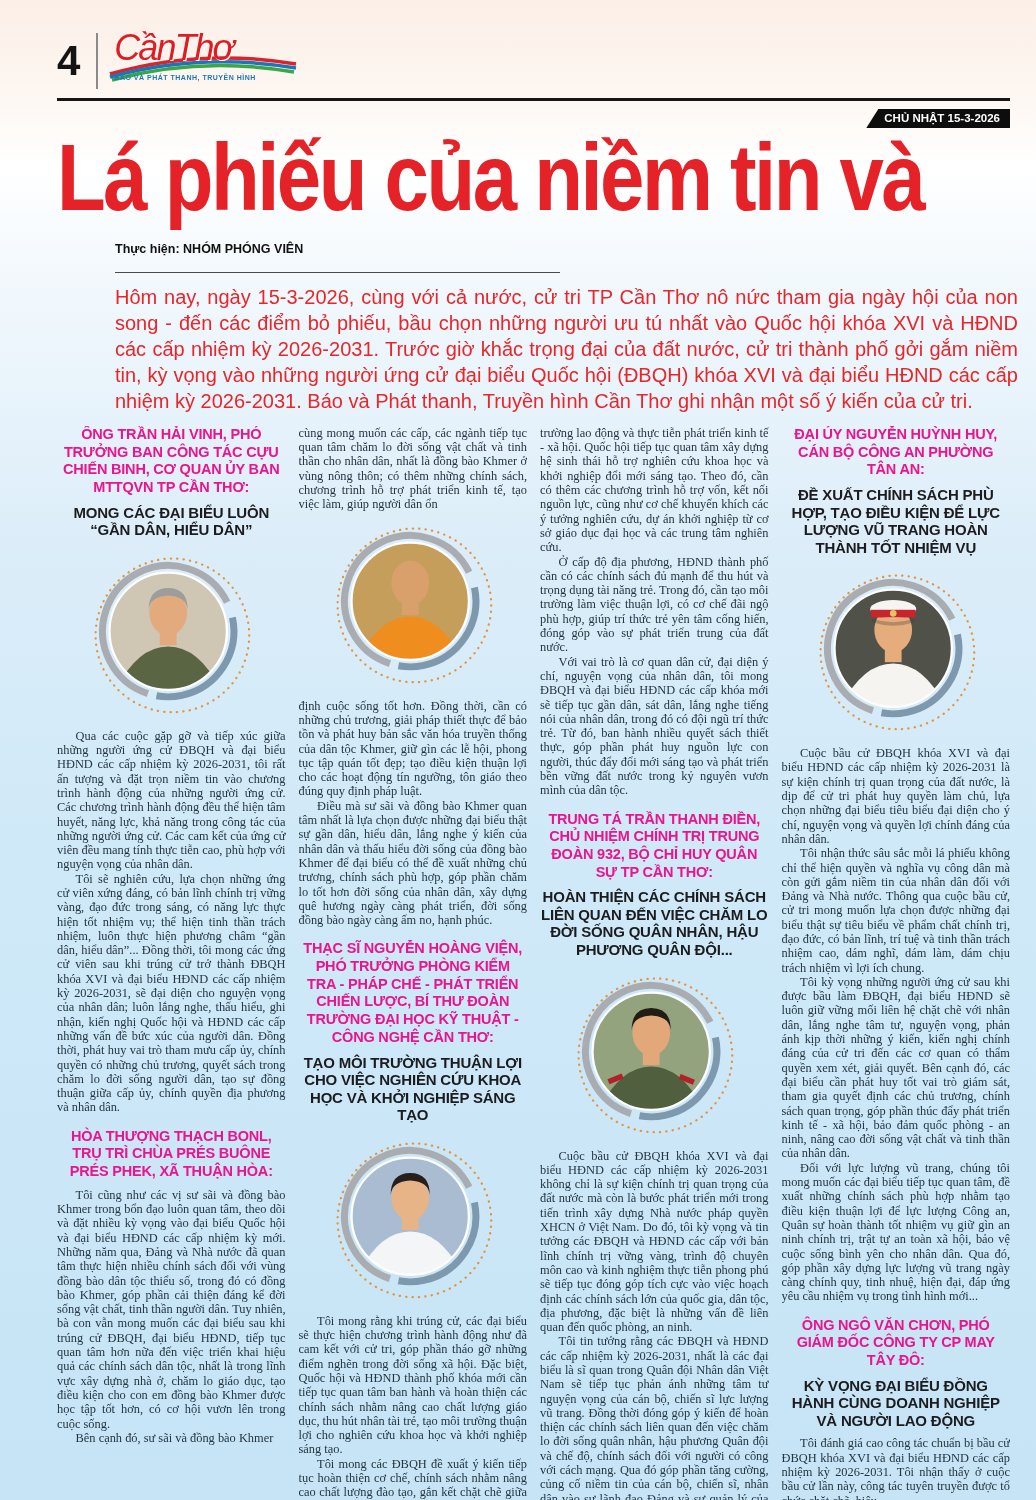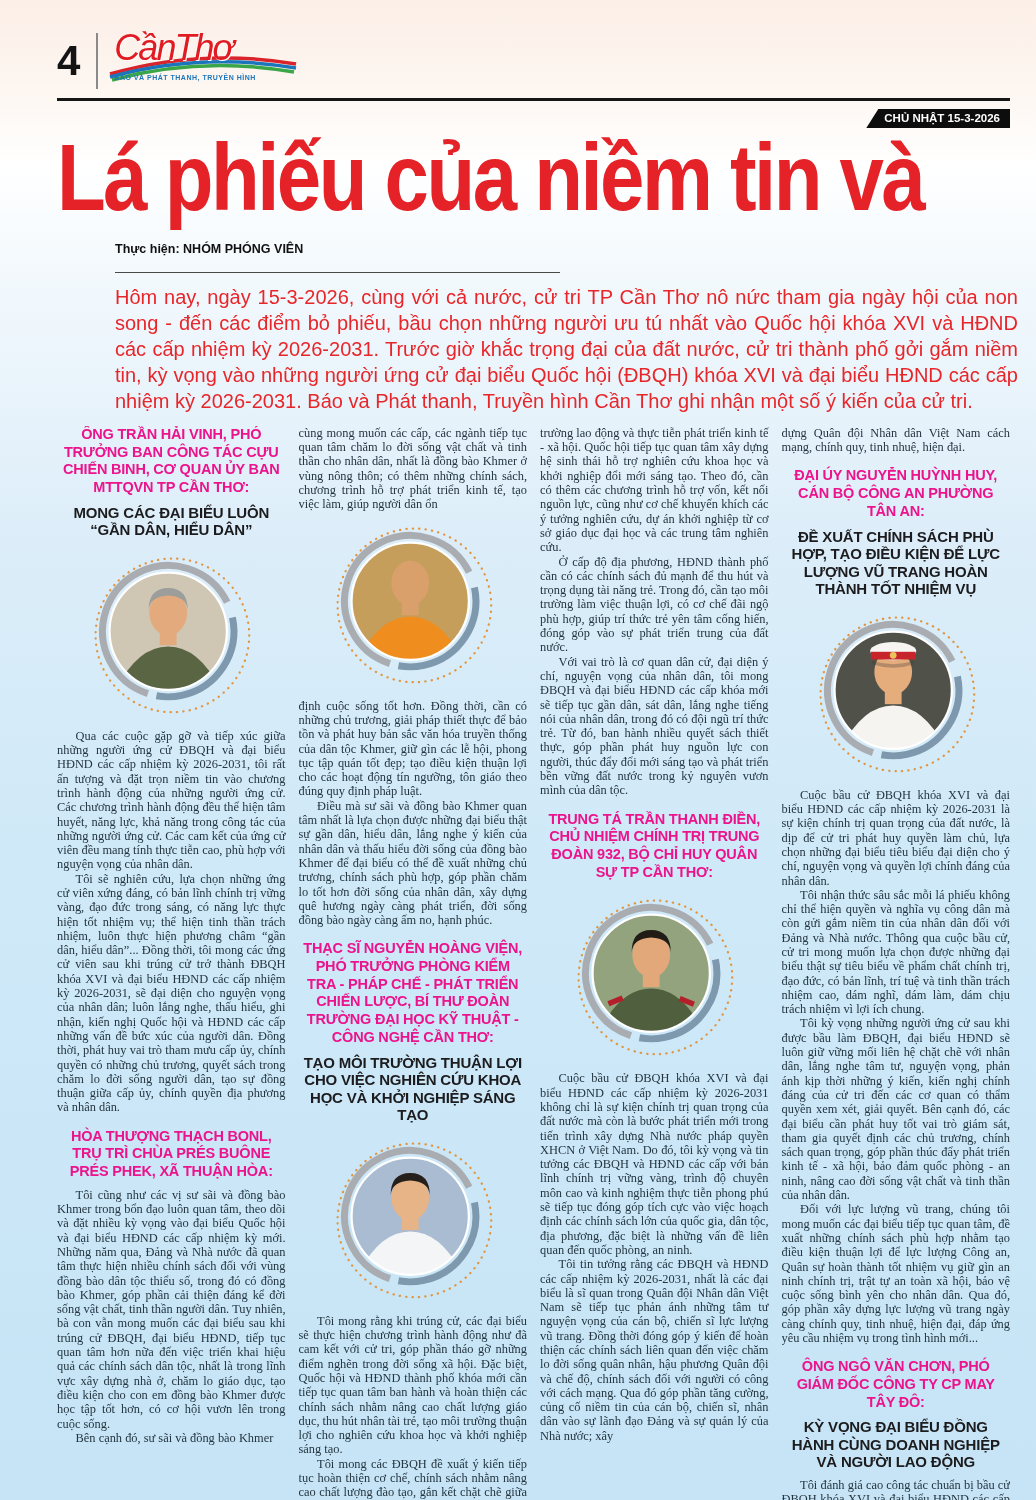--- a/index.html
+++ b/index.html
@@ -155,20 +155,21 @@
   </svg>
         </div>
         <p>Tôi mong rằng khi trúng cử, các đại biểu sẽ thực hiện chương trình hành động như đã cam kết với cử tri, góp phần tháo gỡ những điểm nghẽn trong đời sống xã hội. Đặc biệt, Quốc hội và HĐND thành phố khóa mới cần tiếp tục quan tâm ban hành và hoàn thiện các chính sách nhằm nâng cao chất lượng giáo dục, thu hút nhân tài trẻ, tạo môi trường thuận lợi cho nghiên cứu khoa học và khởi nghiệp sáng tạo.</p>
         <p>Tôi mong các ĐBQH đề xuất ý kiến tiếp tục hoàn thiện cơ chế, chính sách nhằm nâng cao chất lượng đào tạo, gắn kết chặt chẽ giữa nhà trường với nhu cầu của thị</p>
       </div>
       <div class="col">
         <p class="noindent">trường lao động và thực tiễn phát triển kinh tế - xã hội. Quốc hội tiếp tục quan tâm xây dựng hệ sinh thái hỗ trợ nghiên cứu khoa học và khởi nghiệp đổi mới sáng tạo. Theo đó, cần có thêm các chương trình hỗ trợ vốn, kết nối nguồn lực, cũng như cơ chế khuyến khích các ý tưởng nghiên cứu, dự án khởi nghiệp từ cơ sở giáo dục đại học và các trung tâm nghiên cứu.</p>
         <p>Ở cấp độ địa phương, HĐND thành phố cần có các chính sách đủ mạnh để thu hút và trọng dụng tài năng trẻ. Trong đó, cần tạo môi trường làm việc thuận lợi, có cơ chế đãi ngộ phù hợp, giúp trí thức trẻ yên tâm cống hiến, đóng góp vào sự phát triển trung của đất nước.</p>
         <p>Với vai trò là cơ quan dân cử, đại diện ý chí, nguyện vọng của nhân dân, tôi mong ĐBQH và đại biểu HĐND các cấp khóa mới sẽ tiếp tục gần dân, sát dân, lắng nghe tiếng nói của nhân dân, trong đó có đội ngũ trí thức trẻ. Từ đó, ban hành nhiều quyết sách thiết thực, góp phần phát huy nguồn lực con người, thúc đẩy đổi mới sáng tạo và phát triển bền vững đất nước trong kỷ nguyên vươn mình của dân tộc.</p>
         <div class="kicker">TRUNG TÁ TRẦN THANH ĐIỀN, CHỦ NHIỆM CHÍNH TRỊ TRUNG ĐOÀN 932, BỘ CHỈ HUY QUÂN SỰ TP CẦN THƠ:</div>
+        <div class="subhead">HOÀN THIỆN CÁC CHÍNH SÁCH LIÊN QUAN ĐẾN VIỆC CHĂM LO ĐỜI SỐNG QUÂN NHÂN,  HẬU PHƯƠNG QUÂN ĐỘI...</div>
         <div class="photo">
           <svg viewBox="0 0 126 126" xmlns="http://www.w3.org/2000/svg">
     <defs>
               <clipPath id="clip2_3">
                 <circle cx="61" cy="61" r="42"></circle>
               </clipPath>
             </defs>
     <circle cx="64" cy="64" r="55" fill="none" stroke="#e2953c" stroke-width="1.6" stroke-dasharray="0.2 4.4" stroke-linecap="round"></circle>
     <circle cx="61" cy="61" r="47" fill="none" stroke="#a9adb2" stroke-width="5" stroke-dasharray="185 111" transform="rotate(108 61 61)"></circle>
     <circle cx="61" cy="61" r="47" fill="none" stroke="#7e98ad" stroke-width="5" stroke-dasharray="92 204" transform="rotate(-12 61 61)"></circle>
@@ -181,21 +182,20 @@
               <ellipse cx="61" cy="48" rx="13.5" ry="16" fill="#e2a87a"></ellipse>
               <path d="M47 46 Q47 30 61 30 Q75 30 75 46 Q74 36 61 35.5 Q48 36 47 46 Z" fill="#221c16"></path>
             </g>
     <circle cx="61" cy="61" r="42" fill="none" stroke="#ffffff" stroke-width="1.6"></circle>
   </svg>
         </div>
         <p>Cuộc bầu cử ĐBQH khóa XVI và đại biểu HĐND các cấp nhiệm kỳ 2026-2031 không chỉ là sự kiện chính trị quan trọng của đất nước mà còn là bước phát triển mới trong tiến trình xây dựng Nhà nước pháp quyền XHCN ở Việt Nam. Do đó, tôi kỳ vọng và tin tưởng các ĐBQH và HĐND các cấp với bản lĩnh chính trị vững vàng, trình độ chuyên môn cao và kinh nghiệm thực tiễn phong phú sẽ tiếp tục đóng góp tích cực vào việc hoạch định các chính sách lớn của quốc gia, dân tộc, địa phương, đặc biệt là những vấn đề liên quan đến quốc phòng, an ninh.</p>
         <p>Tôi tin tưởng rằng các ĐBQH và HĐND các cấp nhiệm kỳ 2026-2031, nhất là các đại biểu là sĩ quan trong Quân đội Nhân dân Việt Nam sẽ tiếp tục phản ánh những tâm tư nguyện vọng của cán bộ, chiến sĩ lực lượng vũ trang. Đồng thời đóng góp ý kiến để hoàn thiện các chính sách liên quan đến việc chăm lo đời sống quân nhân, hậu phương Quân đội và chế độ, chính sách đối với người có công với cách mạng. Qua đó góp phần tăng cường, củng cố niềm tin của cán bộ, chiến sĩ, nhân dân vào sự lãnh đạo Đảng và sự quản lý của Nhà nước; xây</p>
       </div>
       <div class="col">
-        <p class="noindent">dựng Quân đội Nhân dân Việt Nam cách mạng, chính quy, tinh nhuệ, hiện đại.</p>
         <div class="kicker">ĐẠI ÚY NGUYỄN HUỲNH HUY, CÁN BỘ CÔNG AN PHƯỜNG TÂN AN:</div>
         <div class="subhead">ĐỀ XUẤT CHÍNH SÁCH PHÙ HỢP, TẠO ĐIỀU KIỆN ĐỂ LỰC LƯỢNG VŨ TRANG HOÀN THÀNH TỐT NHIỆM VỤ</div>
         <div class="photo">
           <svg viewBox="0 0 126 126" xmlns="http://www.w3.org/2000/svg">
     <defs>
               <clipPath id="clip3_3">
                 <circle cx="61" cy="61" r="42"></circle>
               </clipPath>
             </defs>
     <circle cx="64" cy="64" r="55" fill="none" stroke="#e2953c" stroke-width="1.6" stroke-dasharray="0.2 4.4" stroke-linecap="round"></circle>

